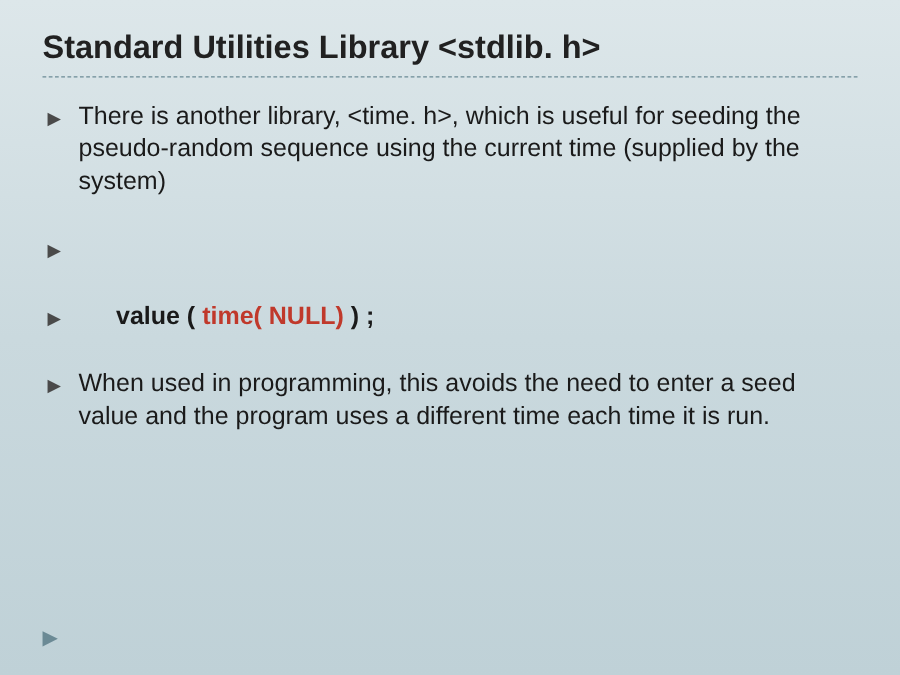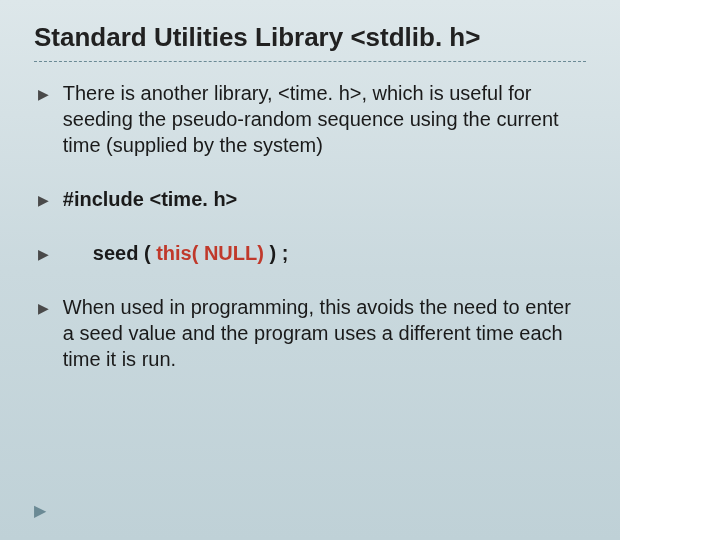--- a/index.html
+++ b/index.html
@@ -5,21 +5,21 @@
   html, body {
     margin: 0;
     padding: 0;
     width: 720px;
     height: 540px;
     overflow: hidden;
     font-family: Arial, Helvetica, sans-serif;
     color: #1a1a1a;
   }
   .slide {
-    width: 620px;
+    width: 720px;
     height: 540px;
     background: linear-gradient(180deg, #dde7ea 0%, #cad9de 50%, #bfd1d7 100%);
     box-sizing: border-box;
     padding: 22px 34px 0 34px;
     position: relative;
   }
   .title {
     font-size: 26px;
     font-weight: bold;
     color: #212121;
@@ -73,28 +73,28 @@
   <div class="body">
 
     <div class="bullet">
       <div class="marker">▶</div>
       <div class="content">There is another library, &lt;time. h&gt;, which is useful for seeding the pseudo-random sequence using the current time (supplied by the system)</div>
     </div>
 
     <div class="bullet">
       <div class="marker">▶</div>
       <div class="content">
-        <span class="bold">#include &lt;time. h&gt;</span><br>
+        <br>
       </div>
     </div>
 
     <div class="bullet">
       <div class="marker">▶</div>
       <div class="content indented-line">
-        <span class="bold">seed ( </span><span class="red">this( NULL)</span><span class="bold"> ) ;</span>
+        <span class="bold">value ( </span><span class="red">time( NULL)</span><span class="bold"> ) ;</span>
       </div>
     </div>
 
     <div class="bullet">
       <div class="marker">▶</div>
       <div class="content">When used in programming, this avoids the need to enter a seed value and the program uses a different time each time it is run.</div>
     </div>
 
   </div>
 

